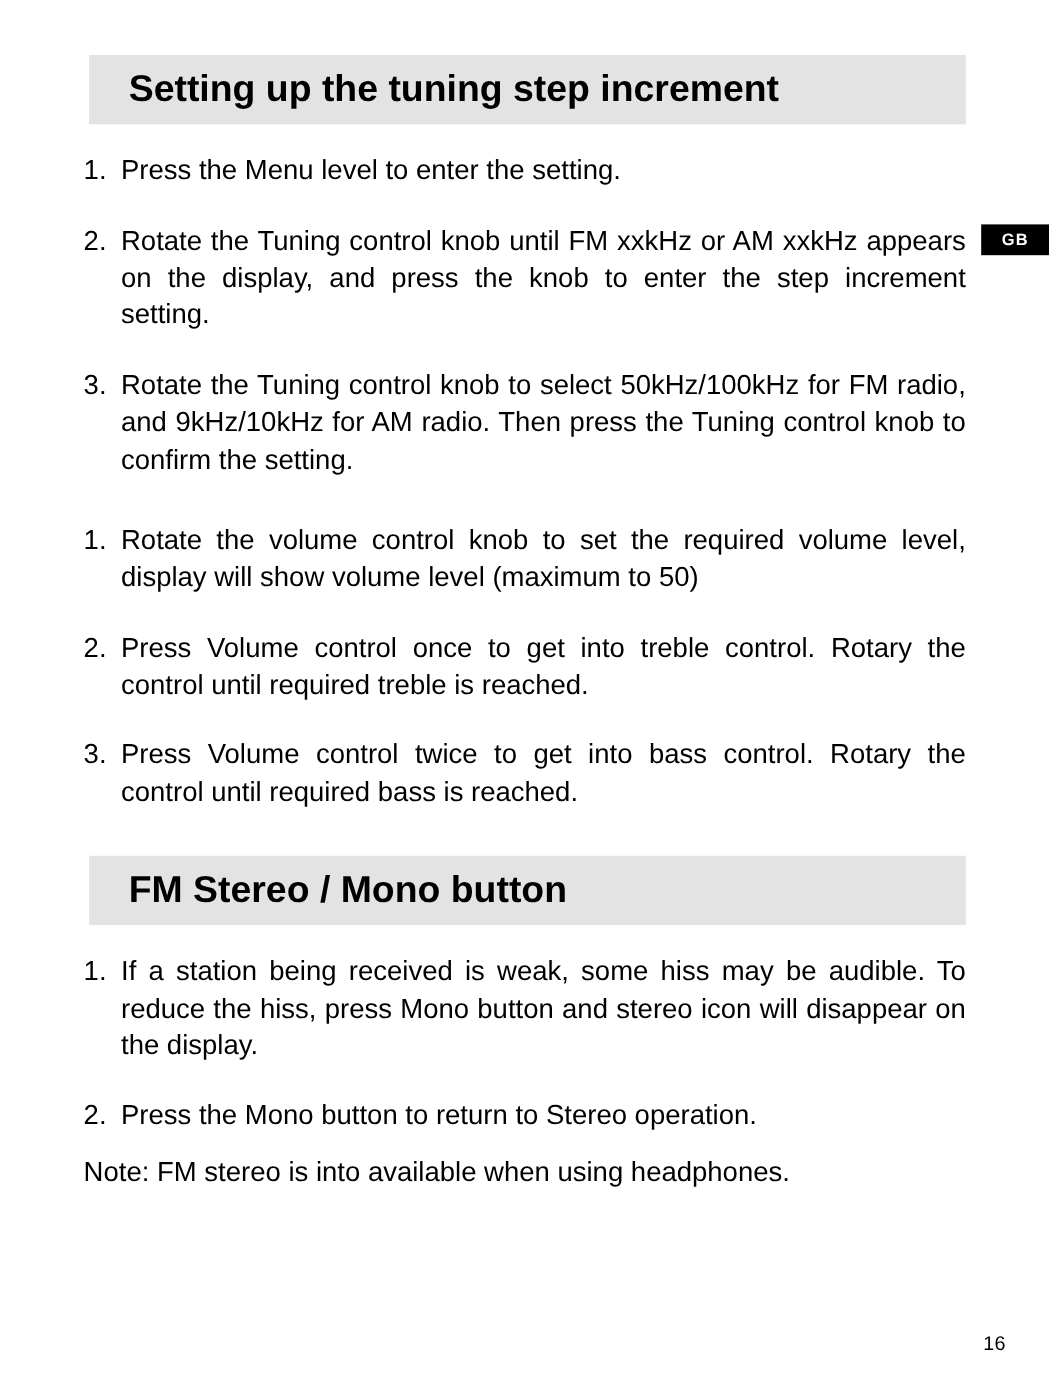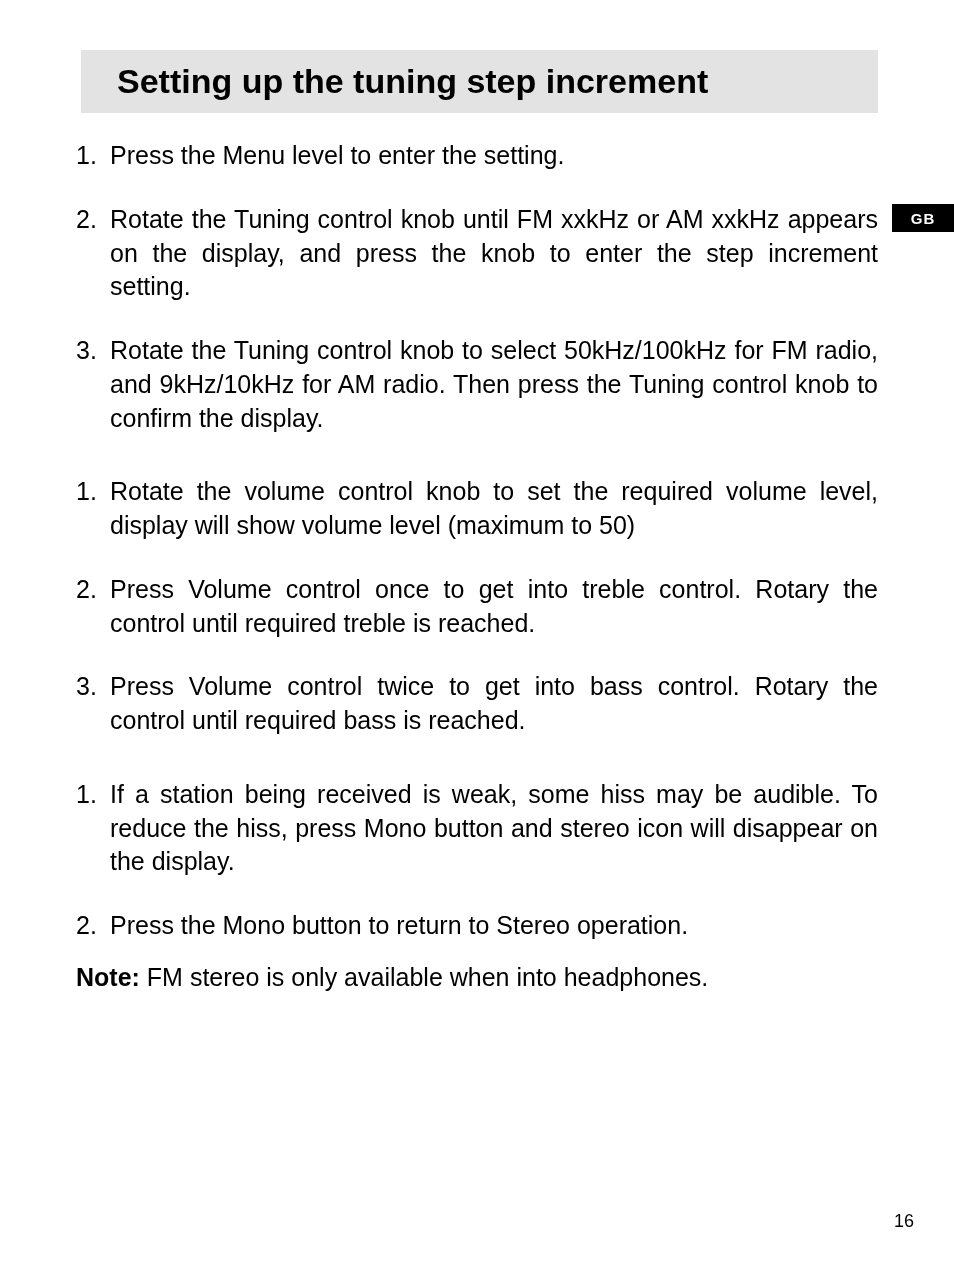--- a/index.html
+++ b/index.html
@@ -56,21 +56,21 @@
   .num {
     flex: 0 0 34px;
   }
   .txt {
     flex: 1;
   }
   .note {
     font-size: 25px;
     margin-top: 14px;
   }
-  .note .b { font-weight: bold; }
+  .note .b { font-weight: normal; }
   .page-num {
     position: absolute;
     bottom: 40px;
     right: 40px;
     font-size: 18px;
     margin-left: 23px;
   }
 </style>
 </head>
 <body>
@@ -84,48 +84,49 @@
     <div class="item">
       <span class="num">1.</span>
       <span class="txt">Press the Menu level to enter the setting.</span>
     </div>
     <div class="item">
       <span class="num">2.</span>
       <span class="txt">Rotate the Tuning control knob until FM xxkHz or AM xxkHz appears on the display, and press the knob to enter the step increment setting.</span>
     </div>
     <div class="item">
       <span class="num">3.</span>
-      <span class="txt">Rotate the Tuning control knob to select 50kHz/100kHz for FM radio, and 9kHz/10kHz for AM radio. Then press the Tuning control knob to confirm the display.</span>
+      <span class="txt">Rotate the Tuning control knob to select 50kHz/100kHz for FM radio, and 9kHz/10kHz for AM radio. Then press the Tuning control knob to confirm the setting.</span>
     </div>
   </div>
 
   <div class="list">
     <div class="item">
       <span class="num">1.</span>
       <span class="txt">Rotate the volume control knob to set the required volume level, display will show volume level (maximum to 50)</span>
     </div>
     <div class="item">
       <span class="num">2.</span>
       <span class="txt">Press Volume control once to get into treble control. Rotary the control until required treble is reached.</span>
     </div>
     <div class="item">
       <span class="num">3.</span>
       <span class="txt">Press Volume control twice to get into bass control. Rotary the control until required bass is reached.</span>
     </div>
   </div>
 
+  <h2 class="section">FM Stereo / Mono button</h2>
   <div class="list" style="margin-bottom:20px;">
     <div class="item">
       <span class="num">1.</span>
       <span class="txt">If a station being received is weak, some hiss may be audible. To reduce the hiss, press Mono button and stereo icon will disappear on the display.</span>
     </div>
     <div class="item">
       <span class="num">2.</span>
       <span class="txt">Press the Mono button to return to Stereo operation.</span>
     </div>
   </div>
 
   <div class="note">
-    <span class="b">Note:</span><span> FM stereo is only available when into headphones.</span>
+    <span class="b">Note:</span><span> FM stereo is into available when using headphones.</span>
   </div>
 
   <div class="page-num">16</div>
 </div>
 
 </body></html>

